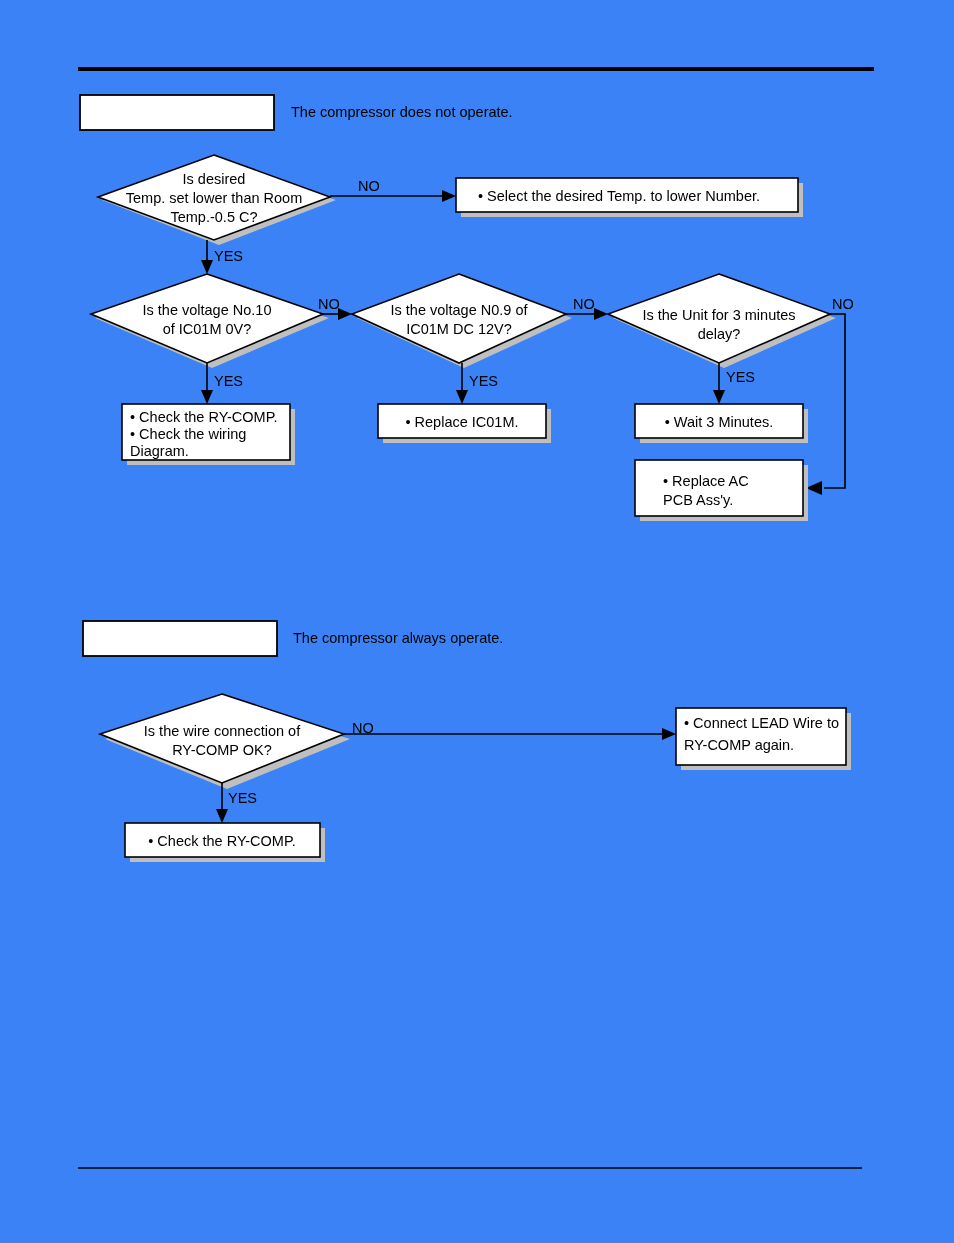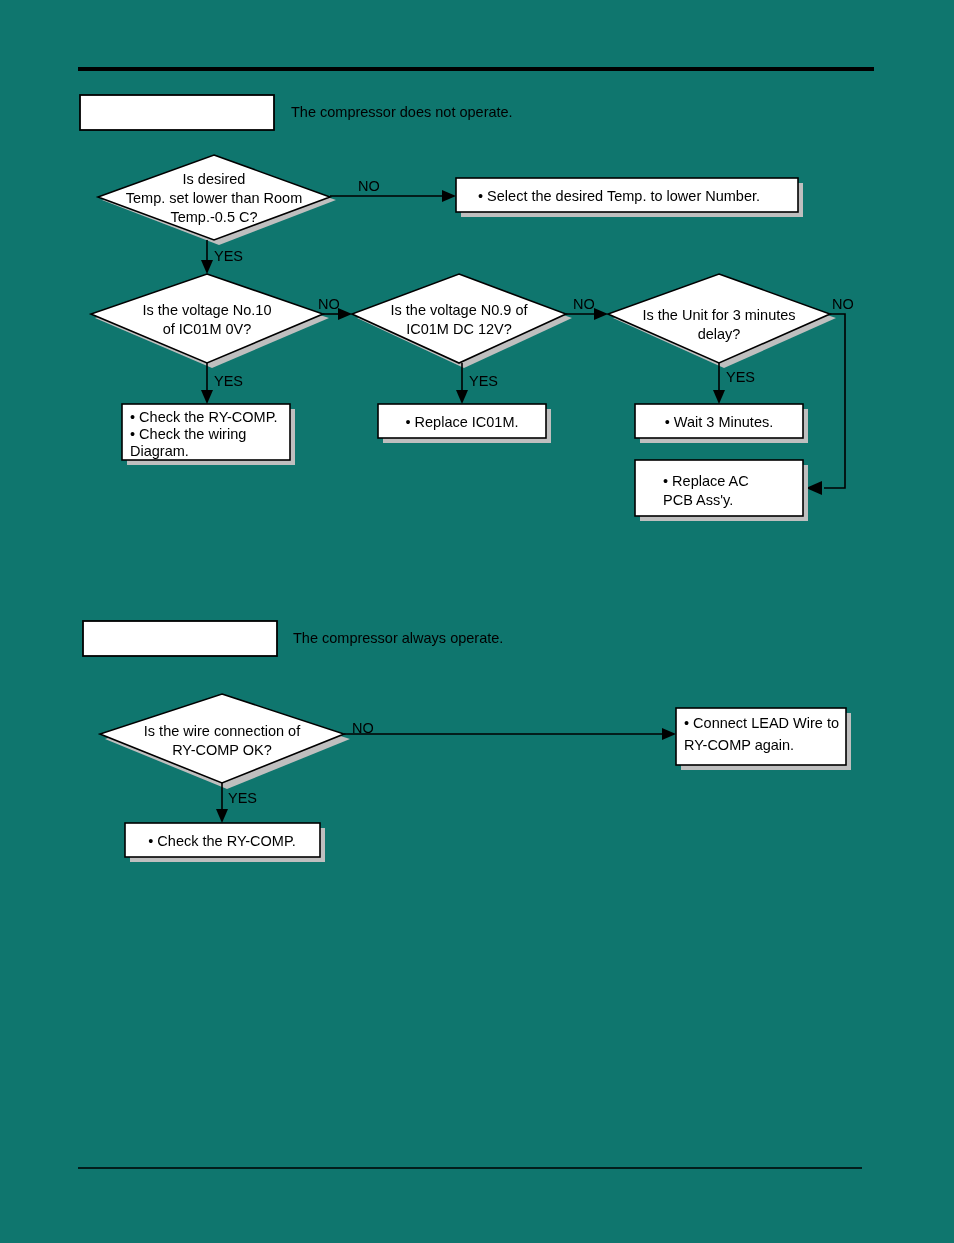--- a/index.html
+++ b/index.html
@@ -8,21 +8,21 @@
     background: #ffffff;
   }
   body {
     font-family: "Liberation Sans", sans-serif;
     color: #000000;
   }
   #page {
     position: relative;
     width: 954px;
     height: 1243px;
-    background: #0f766e;
+    background: #3b82f6;
     overflow: hidden;
   }
   #sheet {
     position: absolute;
     top: 0;
     left: 0;
     width: 954px;
     height: 1243px;
   }
   .rule-thick {

